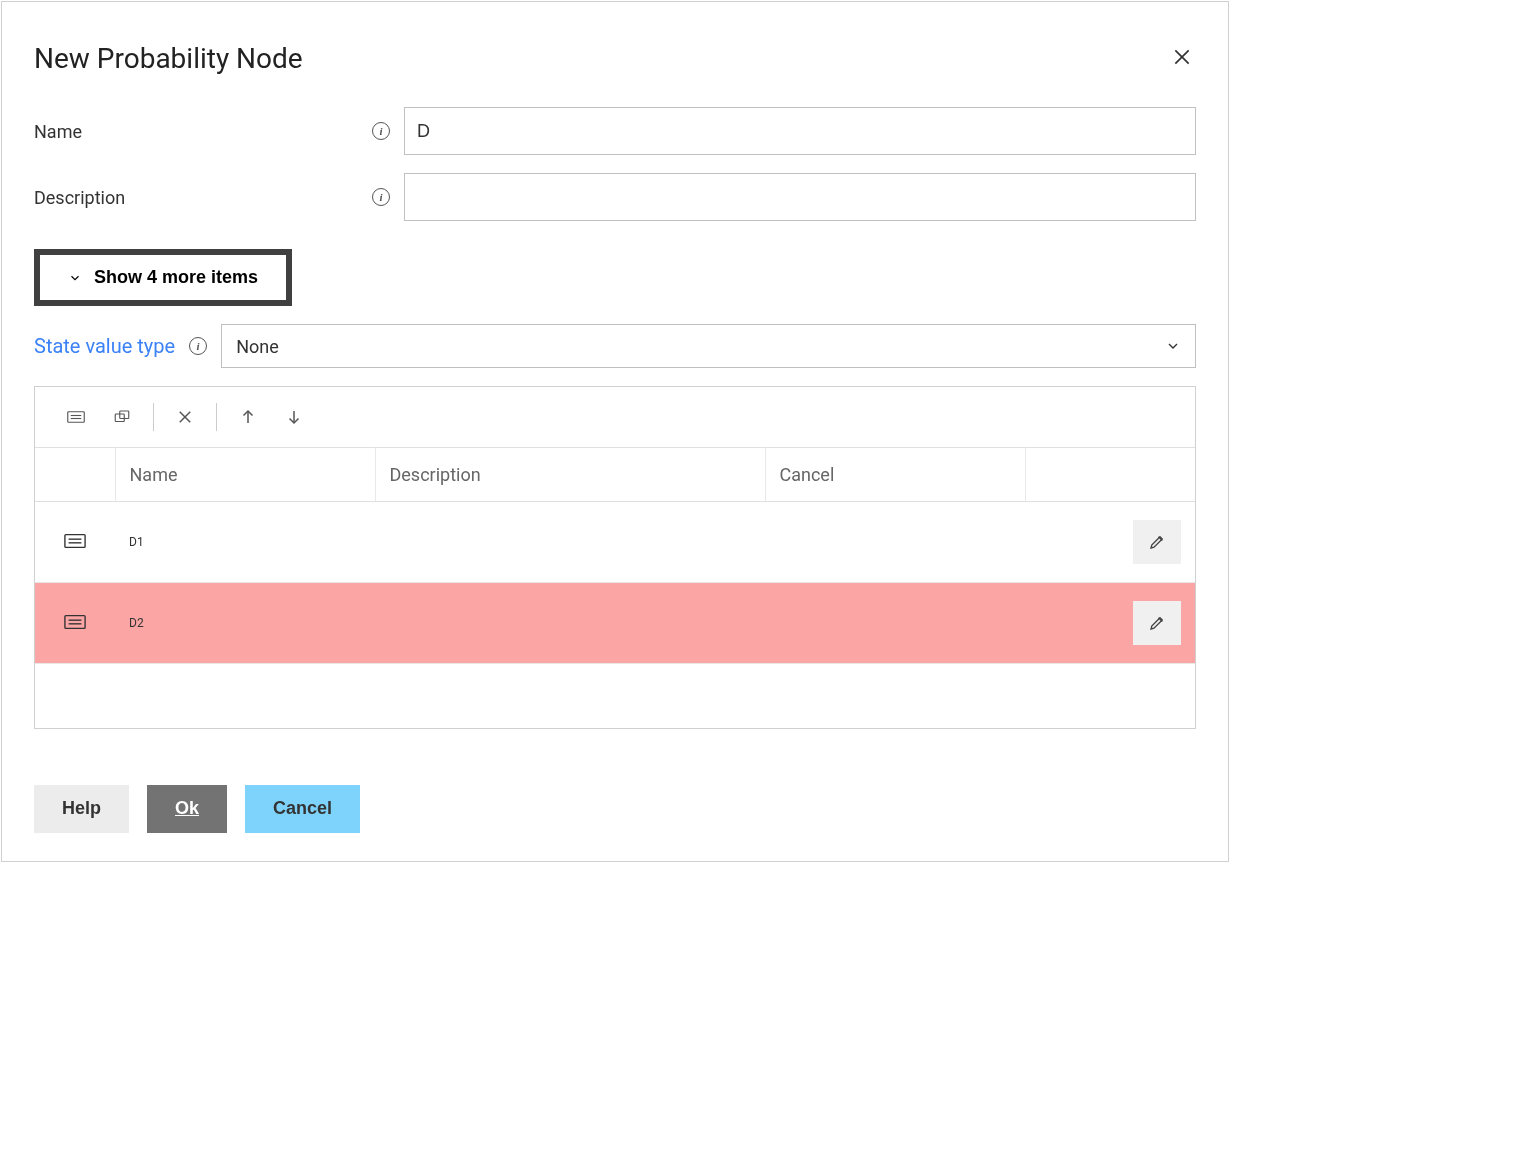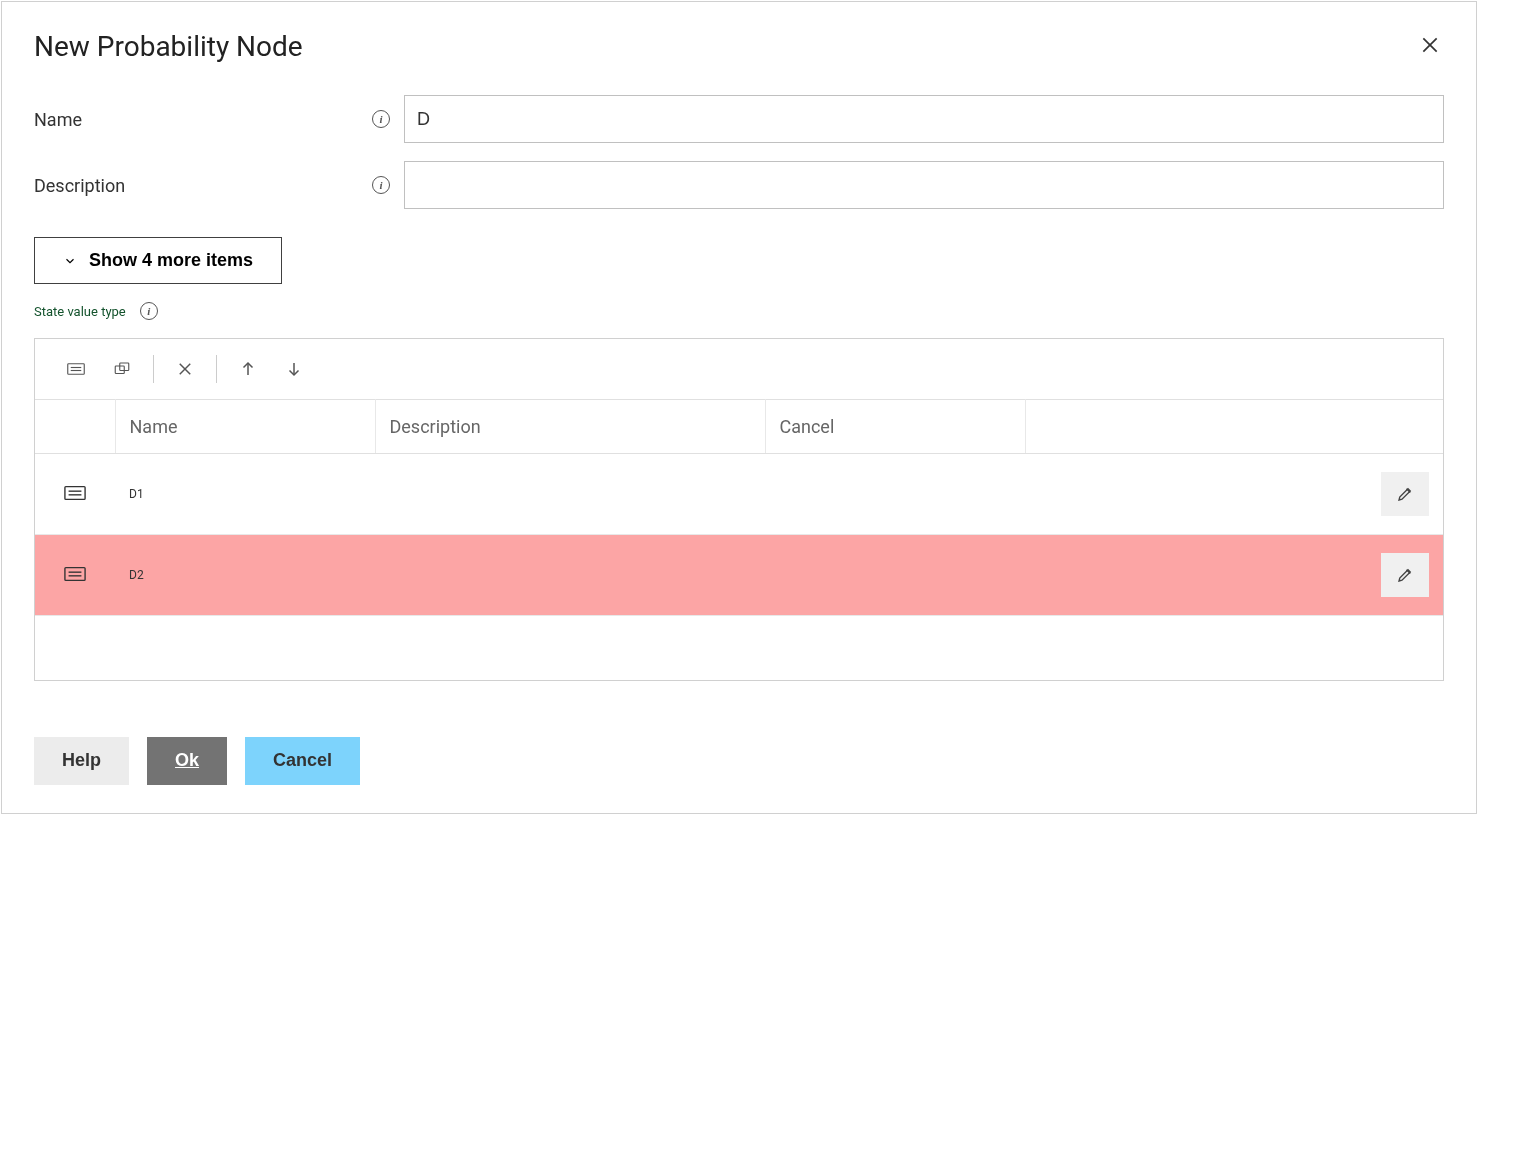--- a/index.html
+++ b/index.html
@@ -8,23 +8,23 @@
     padding: 0;
   }
   body {
     font-family: -apple-system, BlinkMacSystemFont, "Segoe UI", Roboto, Helvetica, Arial, sans-serif;
     font-size: 14px;
     color: #333;
     background: #fff;
   }
   .dialog {
     border: 1px solid #d0d0d0;
-    width: 1476px;
+    width: 1228px;
     margin: 1px;
-    padding: 28px 32px 28px 32px;
+    padding: 40px 32px 28px 32px;
     position: relative;
   }
   .dialog-header {
     display: flex;
     justify-content: space-between;
     align-items: center;
     margin-bottom: 32px;
   }
   .dialog-title {
     font-size: 28px;
@@ -77,21 +77,21 @@
     flex: 1;
     height: 48px;
     border: 1px solid #c0c0c0;
     padding: 0 12px;
     font-size: 18px;
     color: #333;
     outline: none;
   }
   .show-more-btn {
     margin-top: 10px;
-    border: 1px solid #404040;
+    border: 6px solid #404040;
     background: #fff;
     padding: 12px 28px;
     font-size: 18px;
     font-weight: 600;
     cursor: pointer;
     display: inline-flex;
     align-items: center;
     gap: 12px;
   }
   .show-more-btn svg {
@@ -116,22 +116,22 @@
     font-weight: 700;
     border-bottom: 3px solid #0a6ed1;
   }
   .state-value-row {
     margin-top: 18px;
     display: flex;
     align-items: center;
     gap: 14px;
   }
   .state-value-label {
-    font-size: 13px;
-    color: #14532d;
+    font-size: 20px;
+    color: #3b82f6;
   }
   .select-wrap {
     flex: 1;
     position: relative;
   }
   .select {
     width: 100%;
     height: 44px;
     border: 1px solid #c0c0c0;
     padding: 0 14px;
@@ -307,20 +307,28 @@
     <svg viewBox="0 0 24 24" fill="none" stroke="currentColor" stroke-width="2">
         <polyline points="6 9 12 15 18 9"></polyline>
       </svg>
     <span>Show 4 more items</span>
   </button>
 
 
   <div class="state-value-row">
     <span class="state-value-label">State value type</span>
     <span class="info-icon">i</span>
+    <div class="select-wrap">
+      <div class="select">
+        <span>None</span>
+        <svg viewBox="0 0 24 24" fill="none" stroke="currentColor" stroke-width="2">
+            <polyline points="6 9 12 15 18 9"></polyline>
+          </svg>
+      </div>
+    </div>
   </div>
 
   <div class="table-container">
     <div class="table-toolbar">
       <button class="tb-icon-btn">
         <svg viewBox="0 0 24 16" fill="none" stroke="currentColor" stroke-width="1.5">
             <rect x="1" y="1" width="22" height="14" rx="1"></rect>
             <line x1="5" y1="6" x2="19" y2="6"></line>
             <line x1="5" y1="10" x2="19" y2="10"></line>
           </svg>

